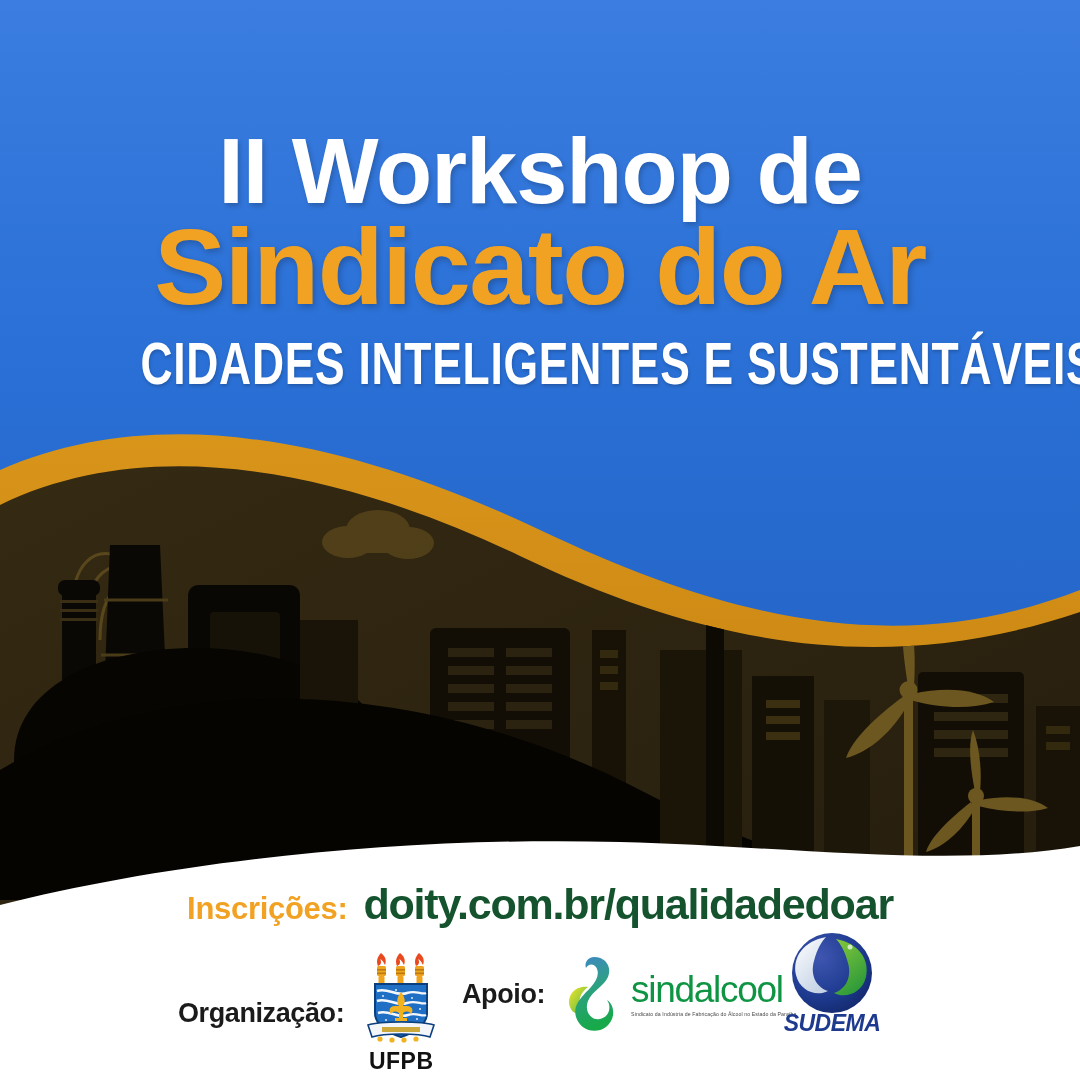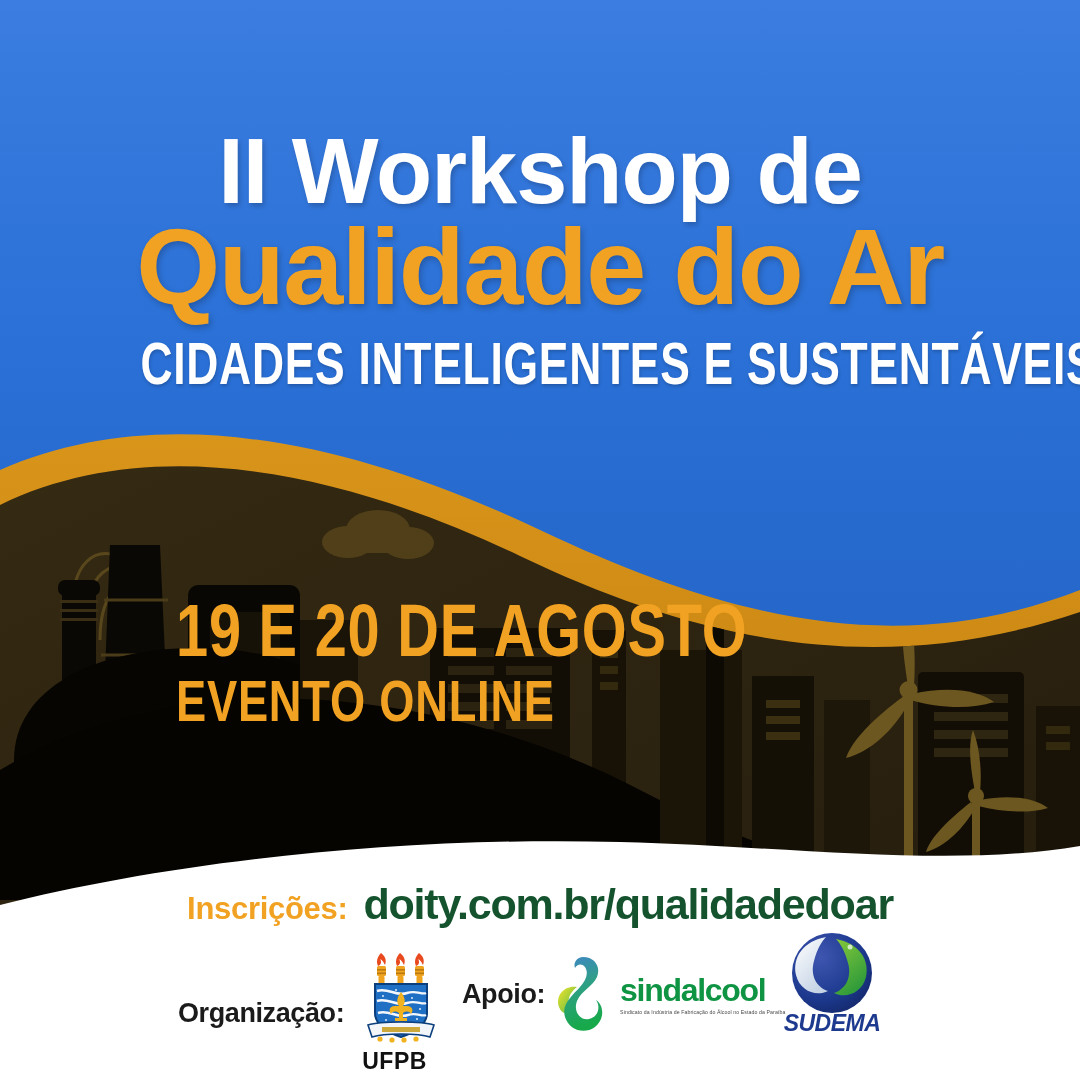--- a/index.html
+++ b/index.html
@@ -41,29 +41,29 @@
        display:flex;align-items:baseline;justify-content:center;gap:16px;}
   .reg-label{font-size:31px;font-weight:700;color:#f2a222;letter-spacing:-.3px;}
   .reg-url{font-size:43px;font-weight:700;color:#14532d;letter-spacing:-1.2px;}
 
   
   .footer{position:absolute;left:0;top:955px;width:1080px;height:125px;
           display:flex;align-items:center;}
   .f-label{font-size:27px;font-weight:700;color:#1b1b1b;letter-spacing:-.4px;white-space:nowrap;}
 
   .org-group{position:absolute;left:178px;top:-4px;display:flex;align-items:center;gap:18px;}
-  .apoio-group{position:absolute;left:462px;top:-4px;display:flex;align-items:center;gap:8px;}
+  .apoio-group{position:absolute;left:462px;top:-4px;display:flex;align-items:center;gap:19px;}
   .sudema-group{position:absolute;left:778px;top:-28px;}
 
-  .ufpb-wrap{display:flex;flex-direction:column;align-items:flex-start;}
+  .ufpb-wrap{display:flex;flex-direction:column;align-items:center;}
   .ufpb-cap{font-size:23px;font-weight:700;color:#111;letter-spacing:.5px;margin-top:1px;}
 
   .sind-wrap{display:flex;align-items:center;gap:9px;}
   .sind-text{display:flex;flex-direction:column;align-items:flex-start;}
-  .sind-name{font-size:32px;font-weight:700;color:#0e9443;letter-spacing:-1.3px;line-height:1;}
+  .sind-name{font-size:37px;font-weight:400;color:#0e9443;letter-spacing:-1.3px;line-height:1;}
   .sind-tag{font-size:5.2px;color:#4a4a4a;letter-spacing:.1px;margin-top:3px;white-space:nowrap;}
 
   .sudema-wrap{display:flex;flex-direction:column;align-items:flex-end;}
 </style>
 </head>
 <body>
 
 <div id="poster">
 
   <div class="sky"></div>
@@ -225,28 +225,24 @@
       </g>
 
       <g>
         <path d="M0,905 C170,862 400,836 620,842 C800,847 950,868 1080,846 L1080,1080 L0,1080 Z" fill="#ffffff"></path>
       </g>
     </svg>
   </div>
 
   <div class="headline">
     <div class="line-1">II Workshop de</div>
-    <div class="line-2">Qualidade do Ar</div>
+    <div class="line-2">Sindicato do Ar</div>
     <div class="line-3">CIDADES INTELIGENTES E SUSTENTÁVEIS</div>
   </div>
 
-  <div class="dateblock">
-    <div class="date-main">19 E 20 DE AGOSTO</div>
-    <div class="date-sub">EVENTO ONLINE</div>
-  </div>
 
   <div class="reg">
     <span class="reg-label">Inscrições:</span>
     <span class="reg-url">doity.com.br/qualidadedoar</span>
   </div>
 
   <div class="footer">
 
     <div class="org-group">
       <span class="f-label">Organização:</span>

